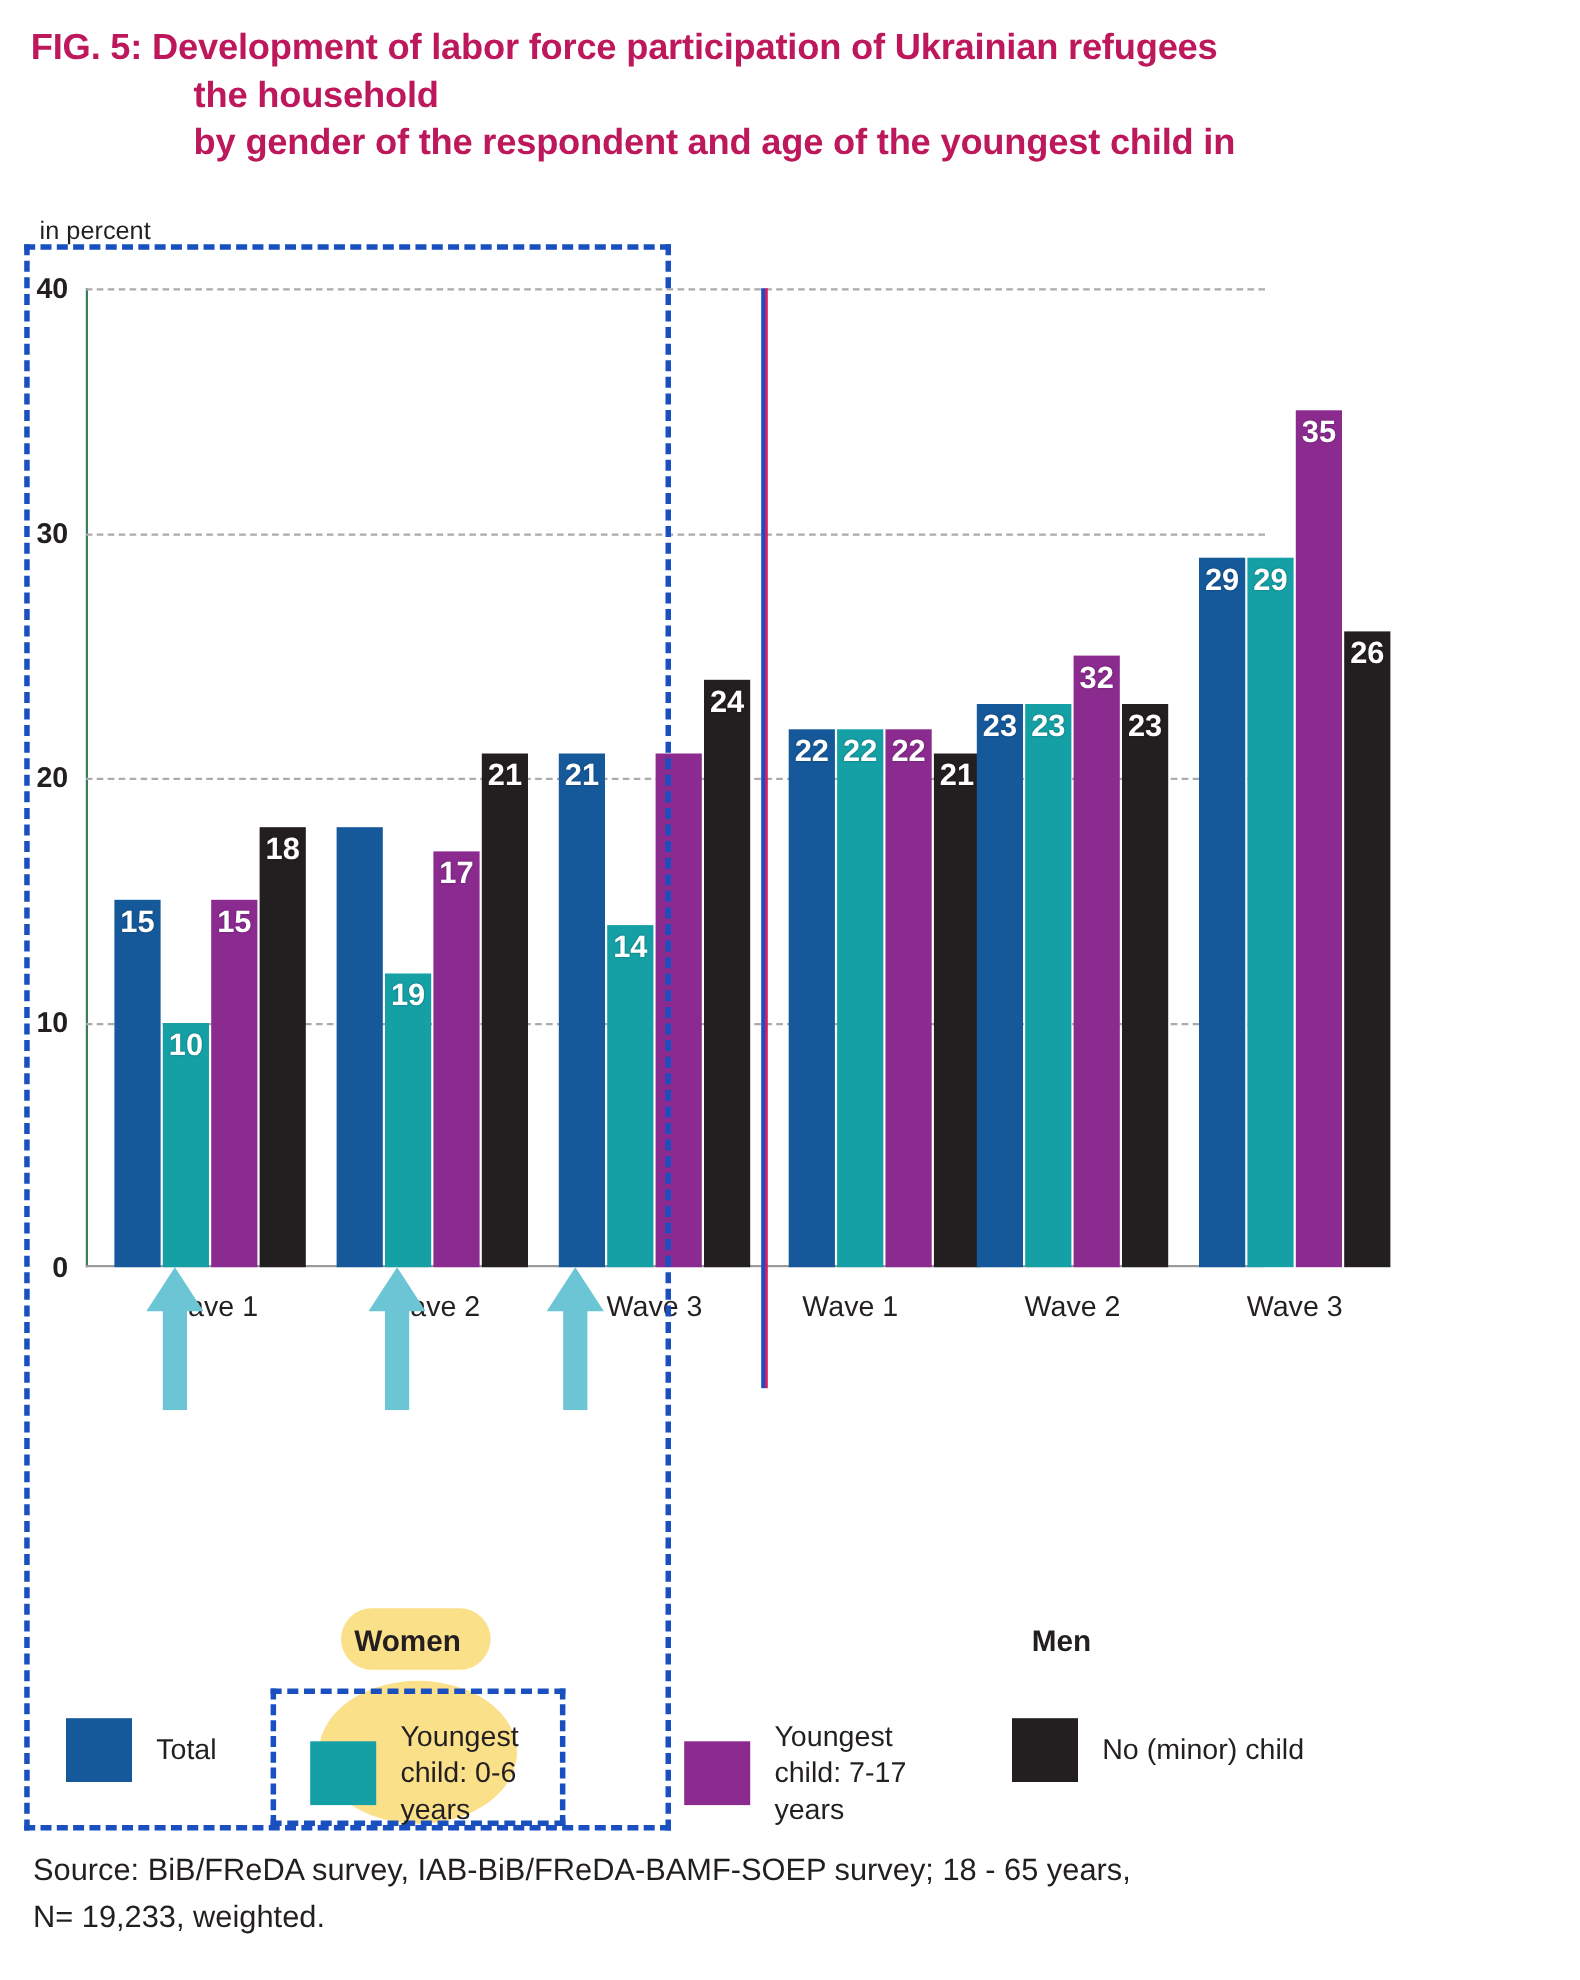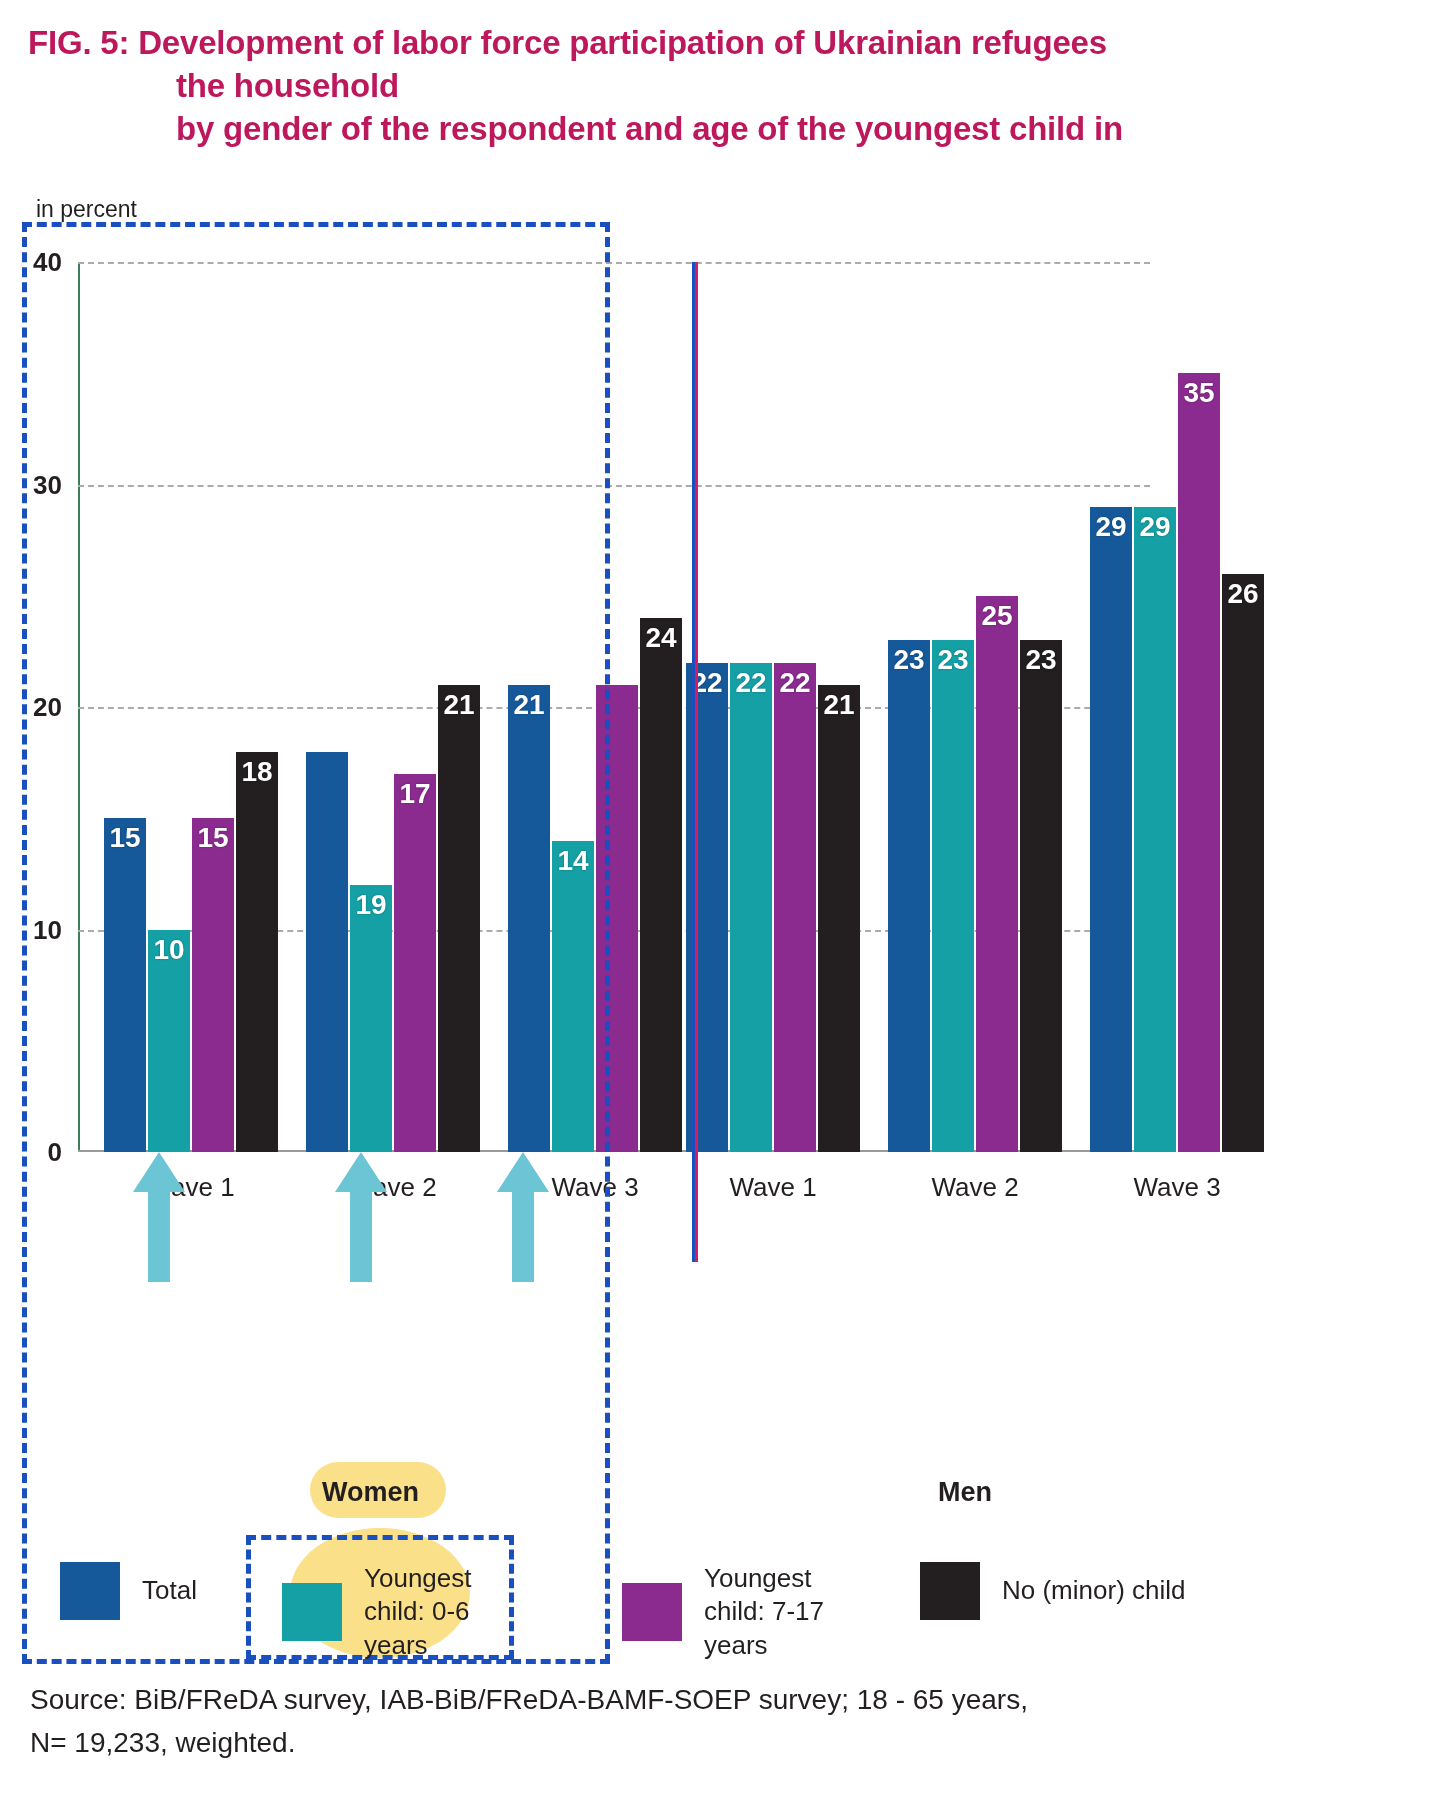--- a/index.html
+++ b/index.html
@@ -223,21 +223,21 @@
         </div>
         <div class="bar-wrap" style="width: 42px; margin-right: 2px;">
           <div class="bar" style="height: 467.25px; background: rgb(139, 42, 143);"></div>
         </div>
         <div class="bar-wrap" style="width: 42px; margin-right: 0px;">
           <div class="bar" style="height: 534px; background: rgb(35, 31, 32);">
             <div class="lbl">24</div>
           </div>
         </div>
       </div>
-      <div class="group" style="left: 608px; width: 174px;">
+      <div class="group" style="left: 639px; width: 174px;">
         <div class="bar-wrap" style="width: 42px; margin-right: 2px;">
           <div class="bar" style="height: 489.5px; background: rgb(21, 89, 154);">
             <div class="lbl">22</div>
           </div>
         </div>
         <div class="bar-wrap" style="width: 42px; margin-right: 2px;">
           <div class="bar" style="height: 489.5px; background: rgb(20, 160, 165);">
             <div class="lbl">22</div>
           </div>
         </div>
@@ -258,21 +258,21 @@
             <div class="lbl">23</div>
           </div>
         </div>
         <div class="bar-wrap" style="width: 42px; margin-right: 2px;">
           <div class="bar" style="height: 511.75px; background: rgb(20, 160, 165);">
             <div class="lbl">23</div>
           </div>
         </div>
         <div class="bar-wrap" style="width: 42px; margin-right: 2px;">
           <div class="bar" style="height: 556.25px; background: rgb(139, 42, 143);">
-            <div class="lbl">25</div>
+            <div class="lbl">32</div>
           </div>
         </div>
         <div class="bar-wrap" style="width: 42px; margin-right: 0px;">
           <div class="bar" style="height: 511.75px; background: rgb(35, 31, 32);">
             <div class="lbl">23</div>
           </div>
         </div>
       </div>
       <div class="group" style="left: 1012px; width: 174px;">
         <div class="bar-wrap" style="width: 42px; margin-right: 2px;">

